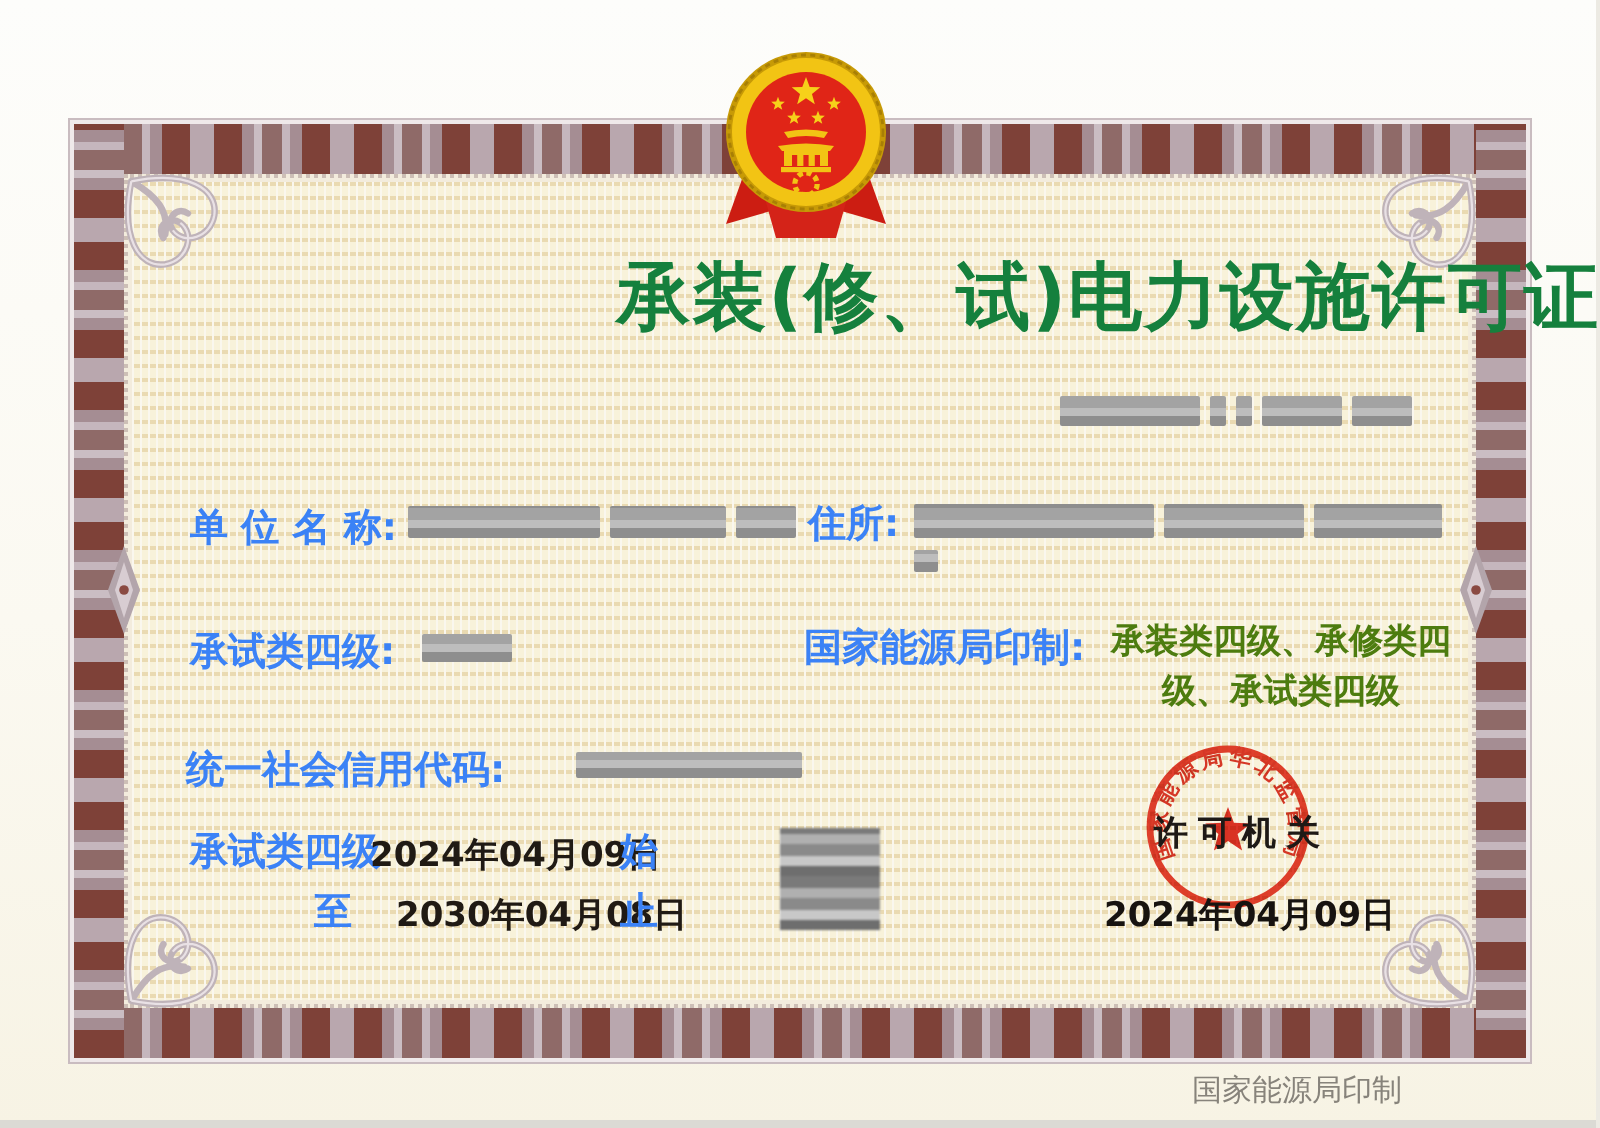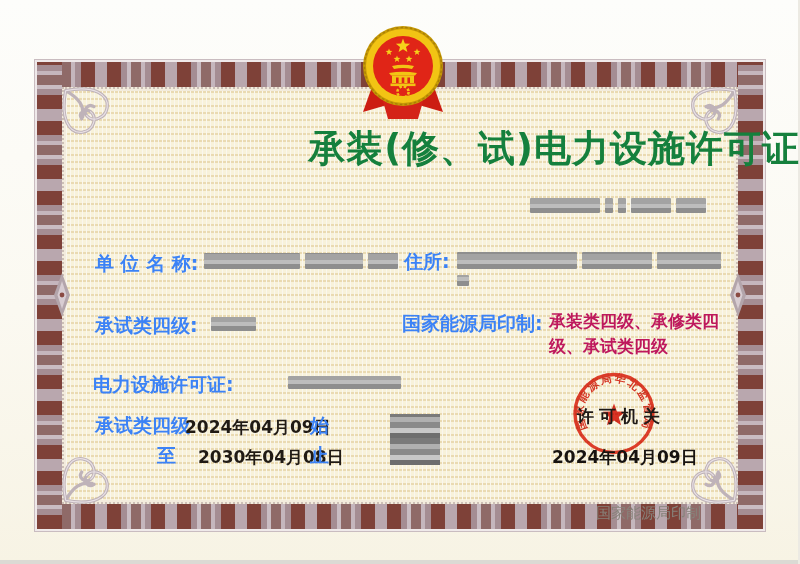--- a/index.html
+++ b/index.html
@@ -51,42 +51,42 @@
   
   .emblem{position:absolute;left:361px;top:22px;width:84px;height:100px;z-index:5;}
   .title{
     position:absolute;left:0;right:0;top:124px;text-align:right;z-index:3;
     font-size:37px;font-weight:bold;color:#15803d;letter-spacing:1px;margin-left:40px;
   }
   .lbl{position:absolute;z-index:3;font-size:19px;font-weight:bold;color:#3b82f6;white-space:nowrap;}
   .val{position:absolute;z-index:3;font-size:17px;font-weight:600;color:#201a14;white-space:nowrap;}
   .category-value{
     position:absolute;left:549px;top:309px;width:183px;z-index:3;
-    font-size:17px;font-weight:600;color:#be185d;line-height:1.45;white-space:normal;
+    font-size:17px;font-weight:600;color:#4d7c0f;line-height:1.45;white-space:normal;text-align:center;
   }
   .rd-row{position:absolute;display:flex;gap:5px;z-index:3;}
   .rd{
     border-radius:1px;filter:blur(.3px);
     background-image:
       repeating-linear-gradient(0deg,#8e8e8e 0 5px,#bdbdbd 5px 9px,#a3a3a3 9px 15px),
       repeating-linear-gradient(90deg, rgba(255,255,255,.55) 0 2px, rgba(0,0,0,.18) 5px 7px, rgba(255,255,255,.3) 9px 12px, rgba(0,0,0,.12) 14px 18px);
   }
   .qr{
     position:absolute;left:390px;top:414px;width:50px;height:51px;z-index:3;filter:blur(.4px);
     background-image:
       repeating-linear-gradient(0deg,#6e6e6e 0 5px,#c8c8c8 5px 10px,#8a8a8a 10px 16px,#b0b0b0 16px 21px,#7a7a7a 21px 27px),
       repeating-linear-gradient(90deg, rgba(255,255,255,.6) 0 3px, rgba(0,0,0,.25) 6px 9px, rgba(255,255,255,.35) 12px 15px, rgba(0,0,0,.2) 18px 22px);
   }
   .seal-svg{position:absolute;left:570px;top:370px;width:88px;height:88px;z-index:4;mix-blend-mode:multiply;opacity:.93;}
   .seal-overlay{
     position:absolute;left:577px;top:405px;z-index:6;
     font-size:17px;font-weight:bold;letter-spacing:5px;color:#1e1916;white-space:nowrap;font-family:Liberation Mono, monospace;
   }
   .seal-date{position:absolute;left:552px;top:446px;z-index:7;font-size:17px;font-weight:600;color:#171310;white-space:nowrap;}
-  .footer-print{position:absolute;left:596px;top:504px;z-index:3;font-size:15px;color:#87837b;white-space:nowrap;}
+  .footer-print{position:absolute;left:596px;top:536px;z-index:3;font-size:15px;color:#87837b;white-space:nowrap;}
 </style>
 </head>
 <body>
 
 <div class="cert-frame">
   <div class="frame-edge"></div>
   <div class="band band-h band-top"></div>
   <div class="band band-h band-bottom"></div>
   <div class="band band-v band-left"></div>
   <div class="band band-v band-right"></div>
@@ -176,21 +176,21 @@
 </div>
 
 <div class="lbl" style="left:95px;top:313px;">承试类四级:</div>
 <div class="rd-row" style="left:211px;top:317px;">
   <div class="rd" style="width:45px;height:14px;"></div>
 </div>
 
 <div class="lbl" style="left:402px;top:311px;">国家能源局印制:</div>
 <div class="category-value">承装类四级、承修类四级、承试类四级</div>
 
-<div class="lbl" style="left:93px;top:372px;">电力设施许可证:</div>
+<div class="lbl" style="left:93px;top:372px;">统一社会信用代码:</div>
 <div class="rd-row" style="left:288px;top:376px;">
   <div class="rd" style="width:113px;height:13px;"></div>
 </div>
 
 <div class="lbl" style="left:95px;top:413px;">承试类四级</div>
 <div class="val" style="left:185px;top:416px;">2024年04月09日</div>
 <div class="lbl" style="left:310px;top:413px;">始</div>
 
 <div class="lbl" style="left:157px;top:443px;">至</div>
 <div class="val" style="left:185px;top:446px;margin-left:13px;">2030年04月08日</div>

